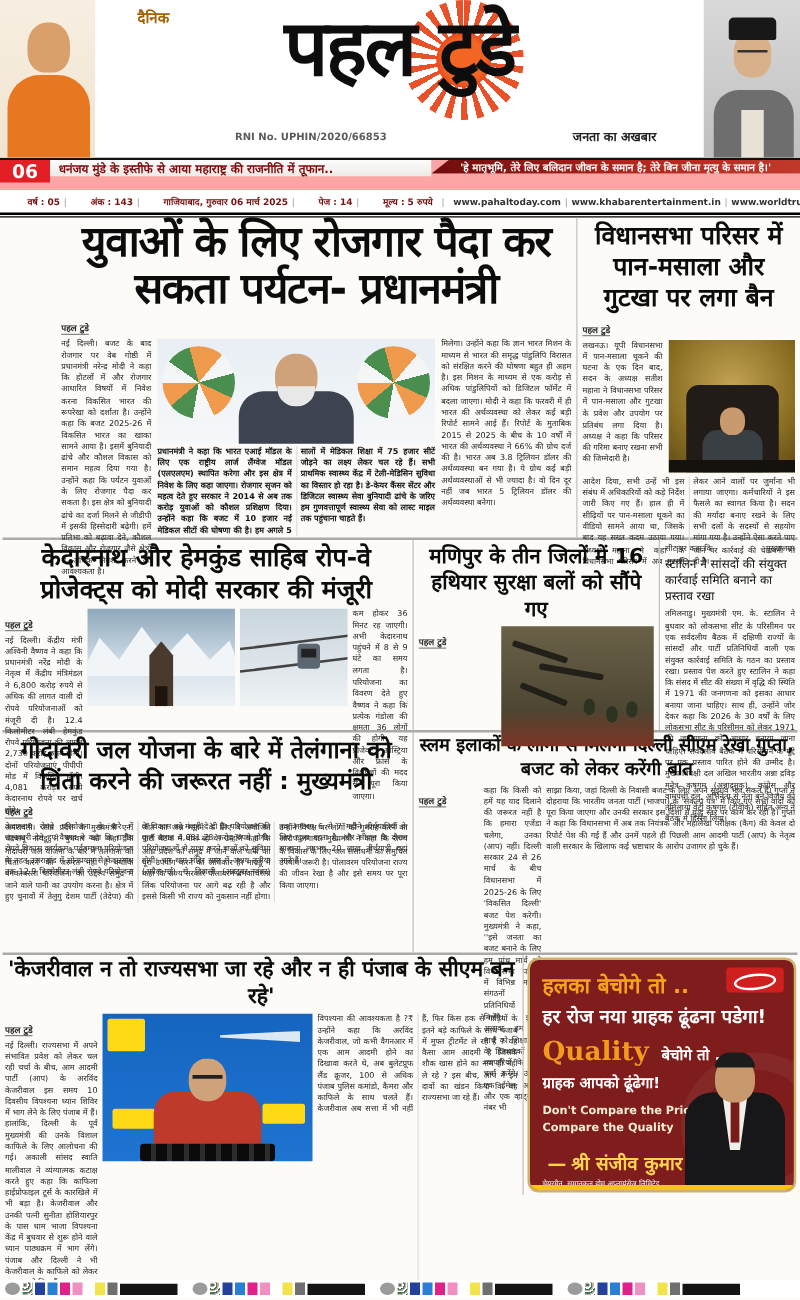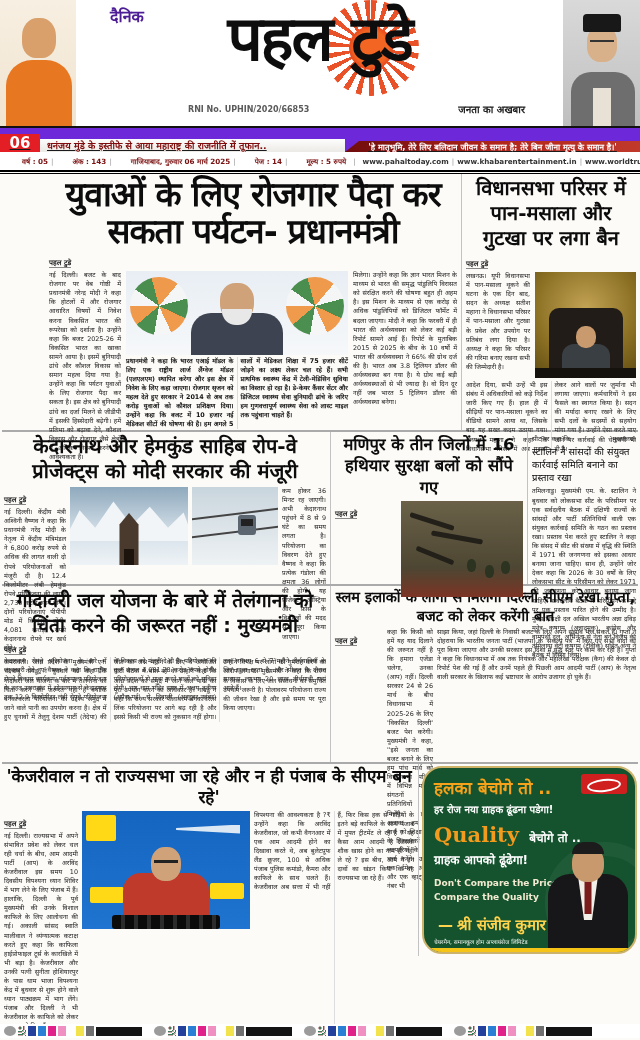--- a/index.html
+++ b/index.html
@@ -13,31 +13,31 @@
   .mh-left { left:0; width:76px; background:linear-gradient(180deg,#f7efe2,#f1e4cf); }
   .mh-right { right:0; width:77px; background:linear-gradient(180deg,#d9d9d9,#bfbfbf); }
   .yogi-body { position:absolute; bottom:-8px; left:6px; width:66px; height:74px; background:#e87722; border-radius:26px 26px 0 0; }
   .yogi-head { position:absolute; top:18px; left:22px; width:34px; height:40px; background:#d9a06b; border-radius:45% 45% 40% 40%; }
   .sav-body { position:absolute; bottom:-6px; left:8px; width:64px; height:60px; background:#6e6e6e; border-radius:20px 20px 0 0; }
   .sav-shirt { position:absolute; bottom:-6px; left:30px; width:18px; height:44px; background:#e8e2d6; }
   .sav-head { position:absolute; top:26px; left:24px; width:30px; height:36px; background:#d8b08a; border-radius:42%; }
   .sav-cap { position:absolute; top:14px; left:20px; width:38px; height:18px; background:#181818; border-radius:4px 4px 2px 2px; }
   .sav-glasses { position:absolute; top:40px; left:27px; width:24px; height:4px; border-top:2px solid #333; }
   .mh-center { position:absolute; left:78px; right:79px; top:0; bottom:0; }
-  .daily-label { position:absolute; top:5px; left:32px; font-size:16px; font-weight:700; color:#4c1d95; }
+  .daily-label { position:absolute; top:5px; left:32px; font-size:12px; font-weight:700; color:#a16207; }
   .sun { position:absolute; top:0px; left:245px; width:96px; height:96px; border-radius:50%;
          background:repeating-conic-gradient(#e8491d 0deg 7deg, rgba(0,0,0,0) 7deg 16deg); opacity:.95; }
   .sun-core { position:absolute; top:26px; left:271px; width:44px; height:44px; border-radius:50%; background:radial-gradient(#f26522 55%, #e8491d 70%); }
   .logo-title { position:absolute; left:0; right:0; top:8px; text-align:center; font-size:62px; line-height:1; font-weight:900; color:#0d0d0d; letter-spacing:-2px; z-index:2; }
   .rni { position:absolute; bottom:12px; left:110px; font-size:8px; font-weight:700; color:#5a5a5a; z-index:3; }
   .tagline { position:absolute; bottom:10px; right:36px; font-size:10px; font-weight:700; color:#222; z-index:3; }
 
   
   .topline { height:2px; background:#111; }
-  .ticker { position:relative; height:24px; display:flex; align-items:flex-end; background:#6d28d9;text-decoration:underline; }
+  .ticker { position:relative; height:24px; display:flex; align-items:flex-start; background:#fca5a5; }
   .page-badge { width:40px; background:#e31e24; color:#fff; font-size:15px; font-weight:800; display:flex; align-items:center; justify-content:center; }
   .ticker-left { flex:0 0 305px; display:flex; align-items:center; padding-left:7px; font-size:9.5px; font-weight:800; color:#7e0c0c; background:linear-gradient(180deg,#fdfdfd,#eceae6); }
   .ticker-right { flex:1; display:flex; align-items:center; justify-content:center; color:#fff; font-size:8.2px; font-weight:700;
       background:linear-gradient(90deg,#6f0c0c,#b3271c 55%,#c0392b); clip-path:polygon(14px 0,100% 0,100% 100%,0 100%); }
 
   
   .infobar { height:18px; display:flex; align-items:center; gap:4px; padding:0 6px; font-size:7.2px; background:#fff; white-space:nowrap; overflow:hidden; }
   .infobar .meta-group span.item { color:#7a1010; font-weight:700;margin-left:16px; }
   .infobar .site-group span.item { color:#333; font-weight:700; }
   .infobar span.sep { color:#999; margin:0 3px; }
@@ -111,25 +111,25 @@
   .kj-body { position:absolute; bottom:0; left:50%; transform:translateX(-50%); width:86px; height:56px; background:#bf3a2b; border-radius:18px 18px 0 0; }
   .kj-head { position:absolute; bottom:48px; left:50%; transform:translateX(-50%); width:30px; height:34px; background:#cfa27a; border-radius:45%; }
   .kj-glass { position:absolute; bottom:66px; left:50%; transform:translateX(-50%); width:24px; height:3px; background:#222; }
   .kj-mics { position:absolute; bottom:0; left:18%; width:64%; height:14px; background:repeating-linear-gradient(90deg,#0b0b0b 0 9px,#2c2c2c 9px 13px); border-radius:3px; }
 
   
   .frag { font-size:6.4px; color:#242424; display:flex; justify-content:space-between; }
   .subhead { font-size:9.5px; font-weight:400; line-height:1.35; color:#0c0c0c; margin:3px 0; }
 
   
-  .ad { position:relative; width:100%; height:100%; background:#14532d; border-radius:20px; border:2px solid #cdb26a; overflow:hidden; padding:8px 8px 6px 10px; }
+  .ad { position:relative; width:100%; height:100%; background:#7f1d1d; border-radius:9px; border:2px solid #cdb26a; overflow:hidden; padding:8px 8px 6px 10px; }
   .ad:after { content:""; position:absolute; bottom:0; left:0; right:0; height:4px; background:#f6c417; }
   .ad-deco { position:absolute; right:-30px; top:40%; width:120px; height:120px; border-radius:50%; border:14px solid rgba(255,255,255,.05); }
   .ad-l1 { font-size:17px; font-weight:900; color:#f6a21a; letter-spacing:0; }
-  .ad-l2 { font-size:10px; font-weight:800; color:#fff; margin-top:3px; }
+  .ad-l2 { font-size:15px; font-weight:800; color:#fff; margin-top:3px; }
   .ad-q { margin-top:6px; }
   .ad-q .q-en { font-family:"DejaVu Serif", serif; font-size:21px; font-weight:900; color:#f39b1d; }
   .ad-q .q-hi { font-size:12px; font-weight:800; color:#fff; margin-left:5px; }
   .ad-l3 { font-size:12px; font-weight:800; color:#fff; margin-top:4px; }
   .ad-en { font-size:9px; font-weight:800; color:#f3ead1; margin-top:9px; line-height:1.5; width:140px; }
   .ad-name { font-size:15px; font-weight:700; color:#ffd34d; margin-top:10px; }
   .ad-name:before,.ad-name:after { content:"—"; color:#ffd34d; margin:0 4px; }
   .ad-roles { margin-top:4px; width:150px; }
   .ad-roles span.item { display:block; font-size:5.8px; color:#fdfdfd; line-height:1.7; }
   .ad-logo { position:absolute; top:6px; right:8px; width:46px; height:20px; background:#d01f1f; border-radius:3px; }

